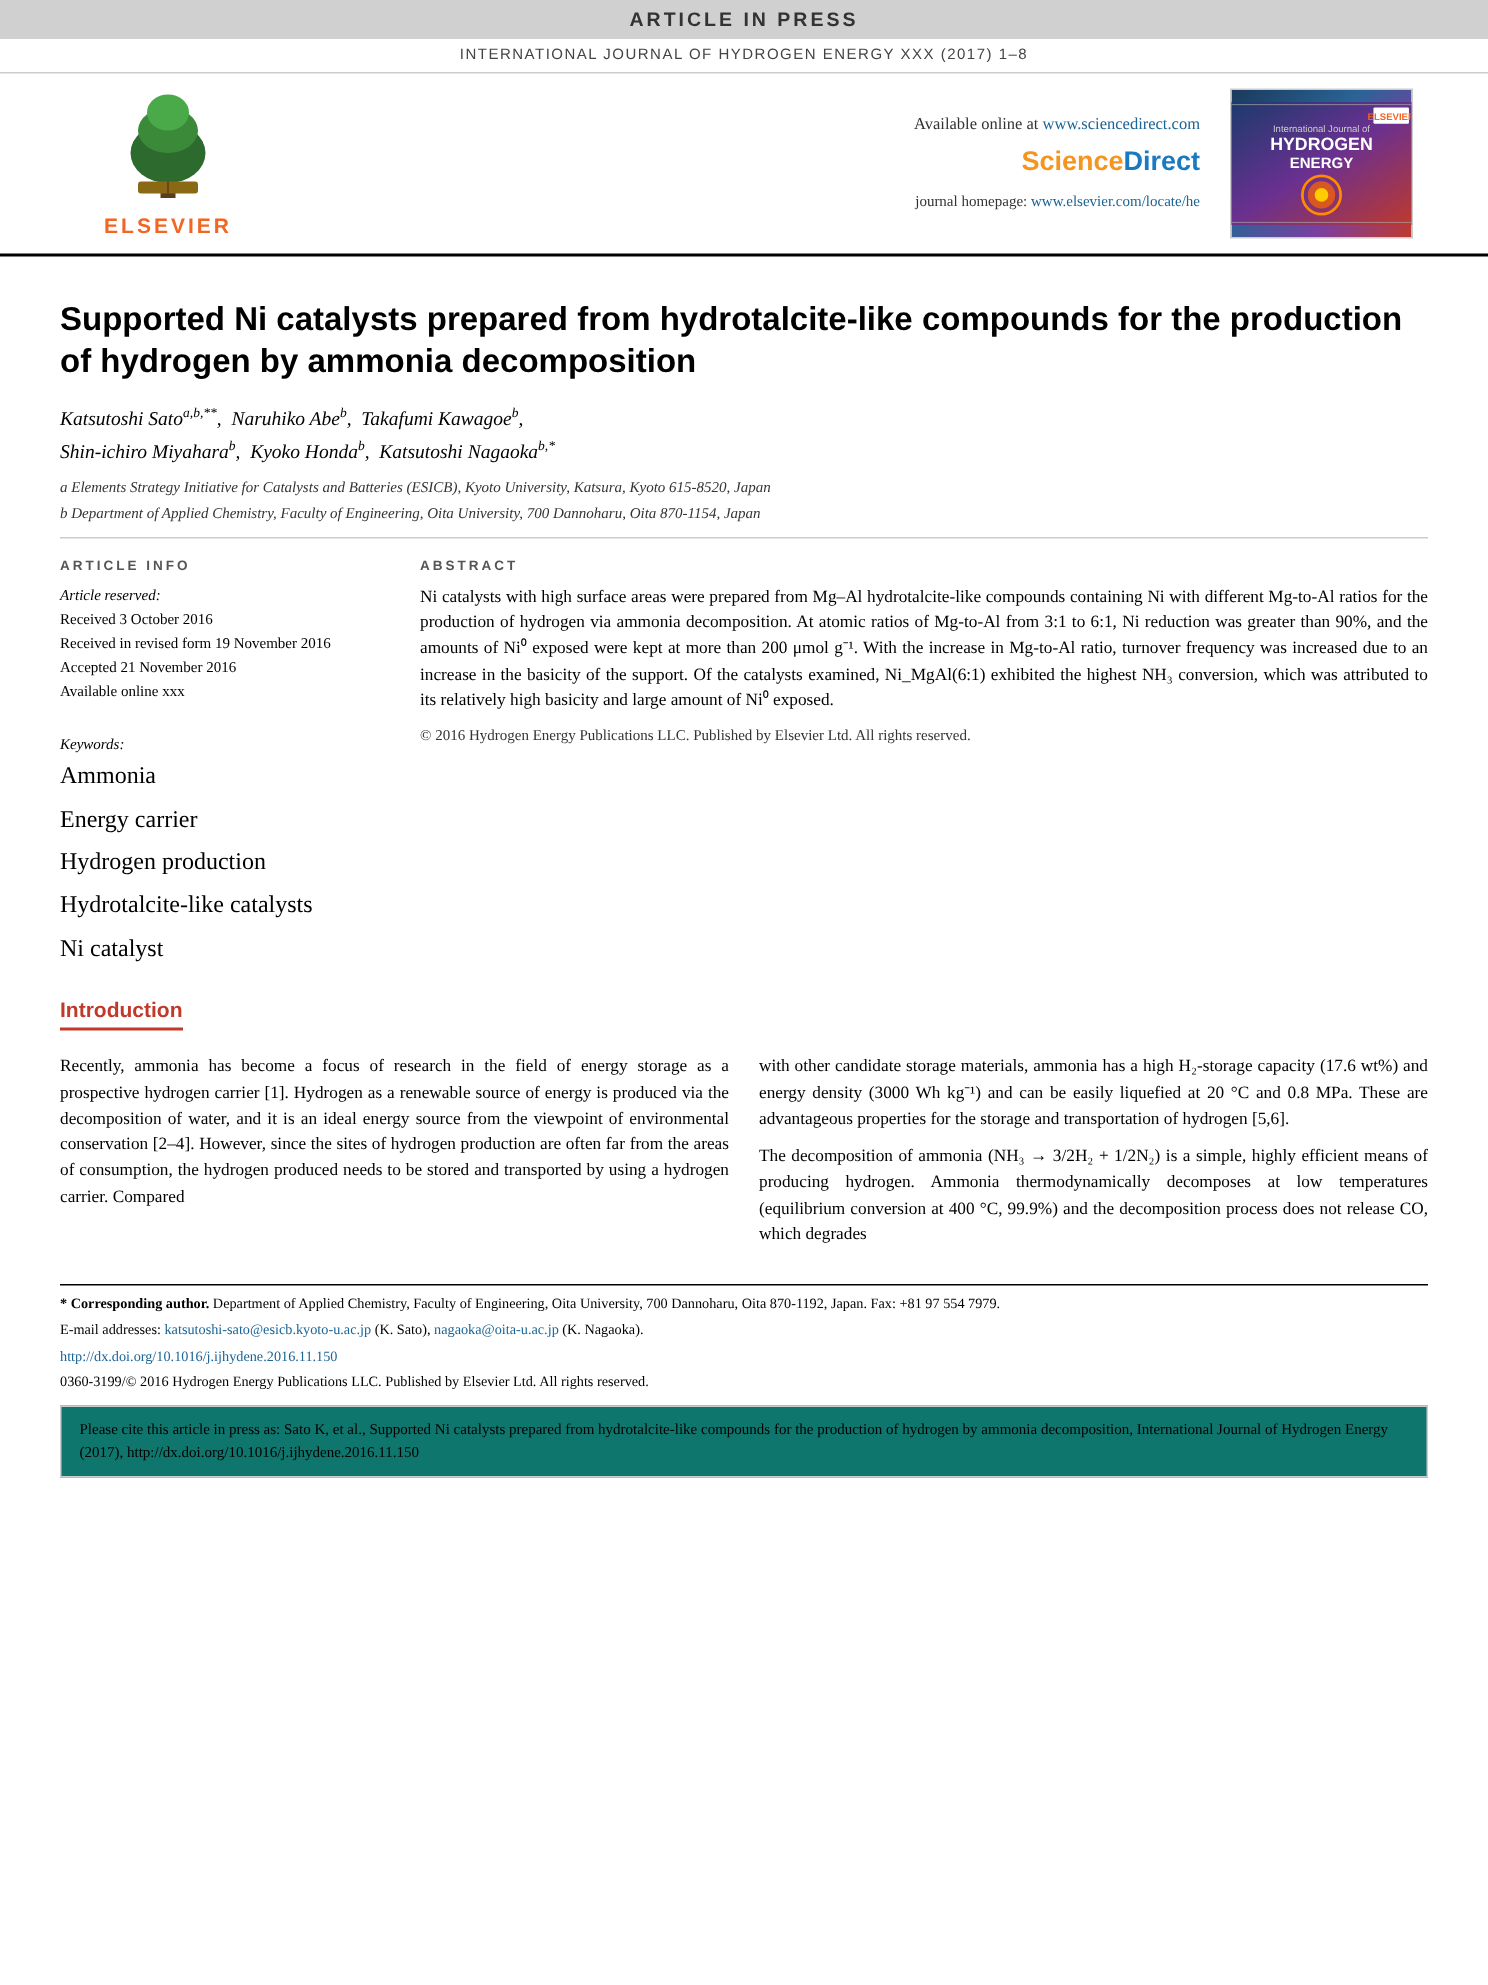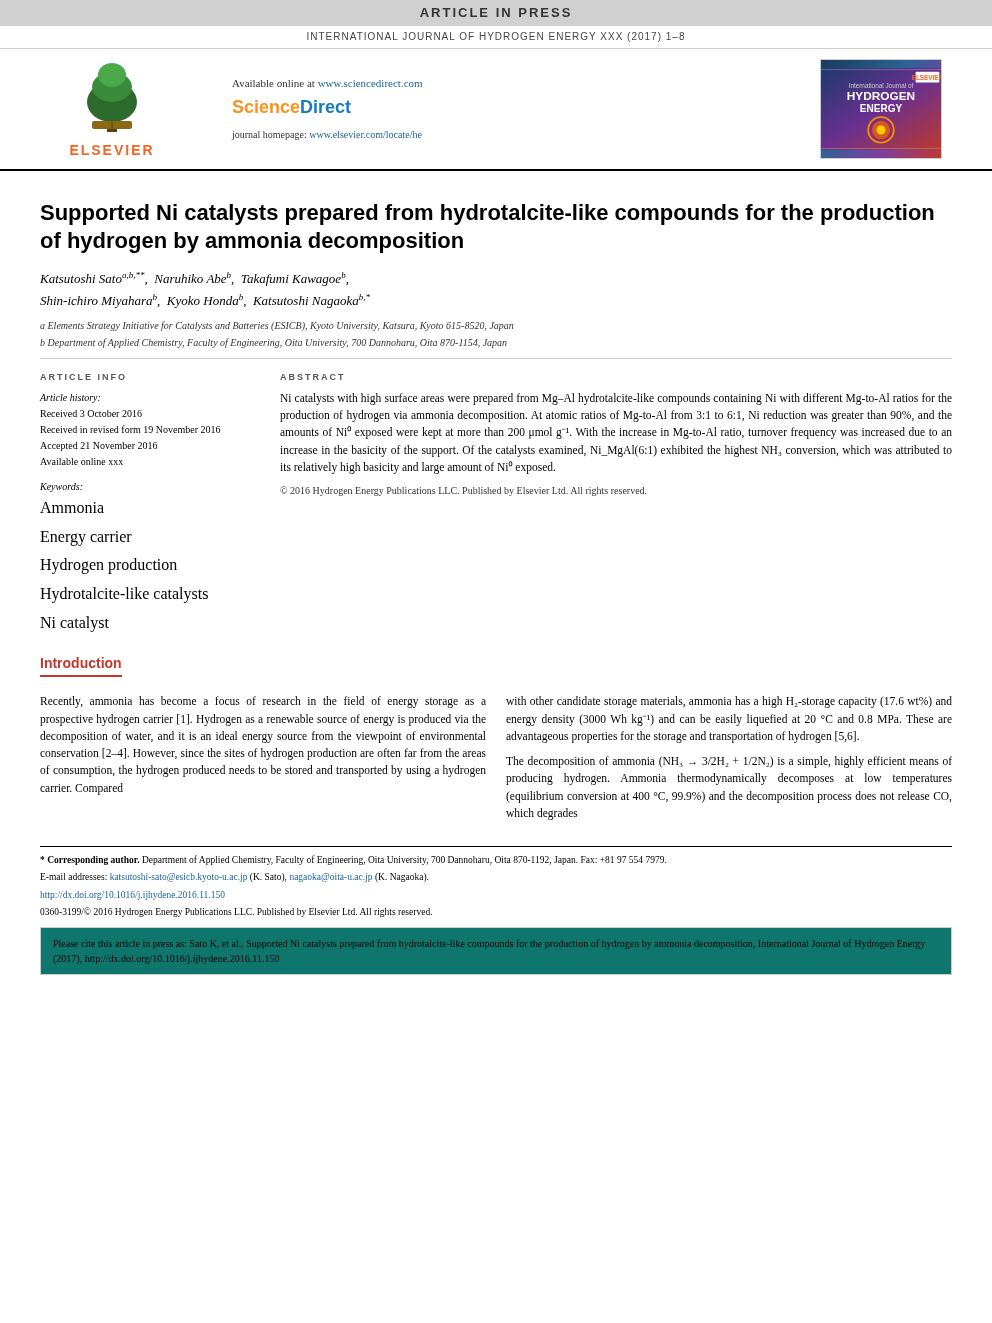--- a/index.html
+++ b/index.html
@@ -66,21 +66,21 @@
       font-family: Arial, sans-serif;
       font-size: 14px;
       font-weight: bold;
       color: #f26522;
       letter-spacing: 2px;
       margin-top: 4px;
     }
 
     .header-center {
       flex: 1;
-      text-align: left;
+      text-align: right;
       padding: 0 20px;
     }
 
     .available-text {
       font-size: 11px;
       color: #333;
       margin-bottom: 4px;
     }
 
     .sciencedirect-link {
@@ -212,21 +212,21 @@
       line-height: 1.6;
     }
 
     .history-label {
       font-style: italic;
       font-size: 10px;
       font-weight: normal;
     }
 
     .keywords-section {
-      margin-top: 10px;
+      margin-top: 20px;
     }
 
     .keyword-item {
       font-size: 16px;
       line-height: 1.8;
     }
 
     
     .abstract-text {
       font-size: 11.5px;
@@ -393,21 +393,21 @@
   </div>
 
   <hr class="divider">
 
   <div class="two-col">
 
     <div class="col-left">
       <div class="section-label">ARTICLE INFO</div>
 
       <div class="article-history">
-        <div class="history-label">Article history:</div>
+        <div class="history-label">Article reserved:</div>
         <div>Received 3 October 2016</div>
         <div>Received in revised form 19 November 2016</div>
         <div>Accepted 21 November 2016</div>
         <div>Available online xxx</div>
       </div>
 
       <div class="keywords-section">
         <div class="history-label">Keywords:</div>
         <div class="keyword-item">Ammonia</div>
         <div class="keyword-item">Energy carrier</div>

